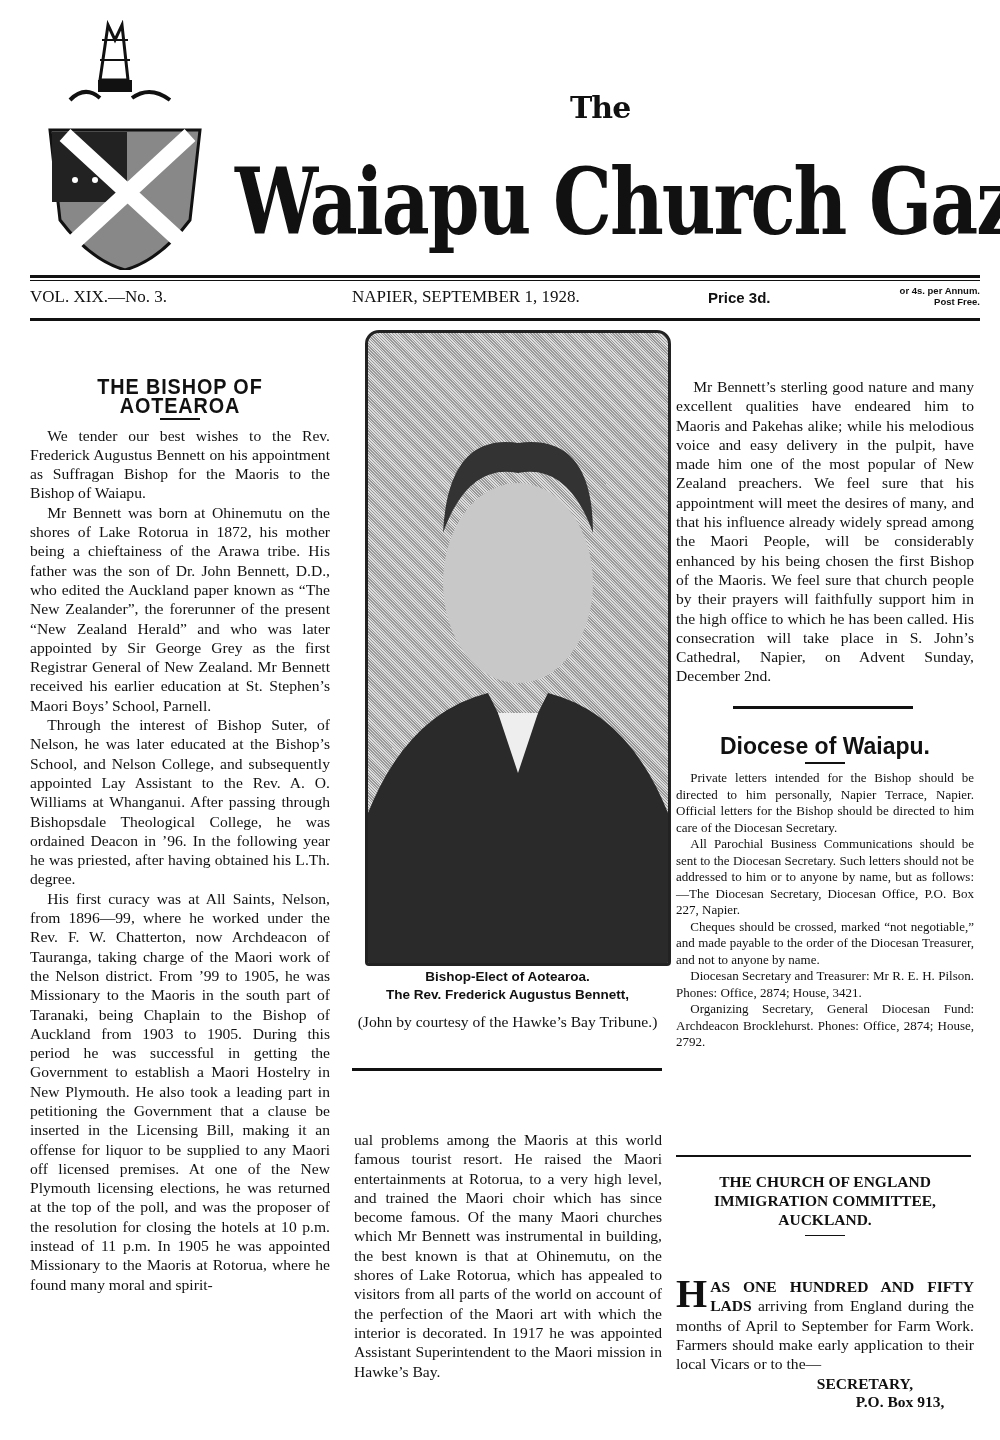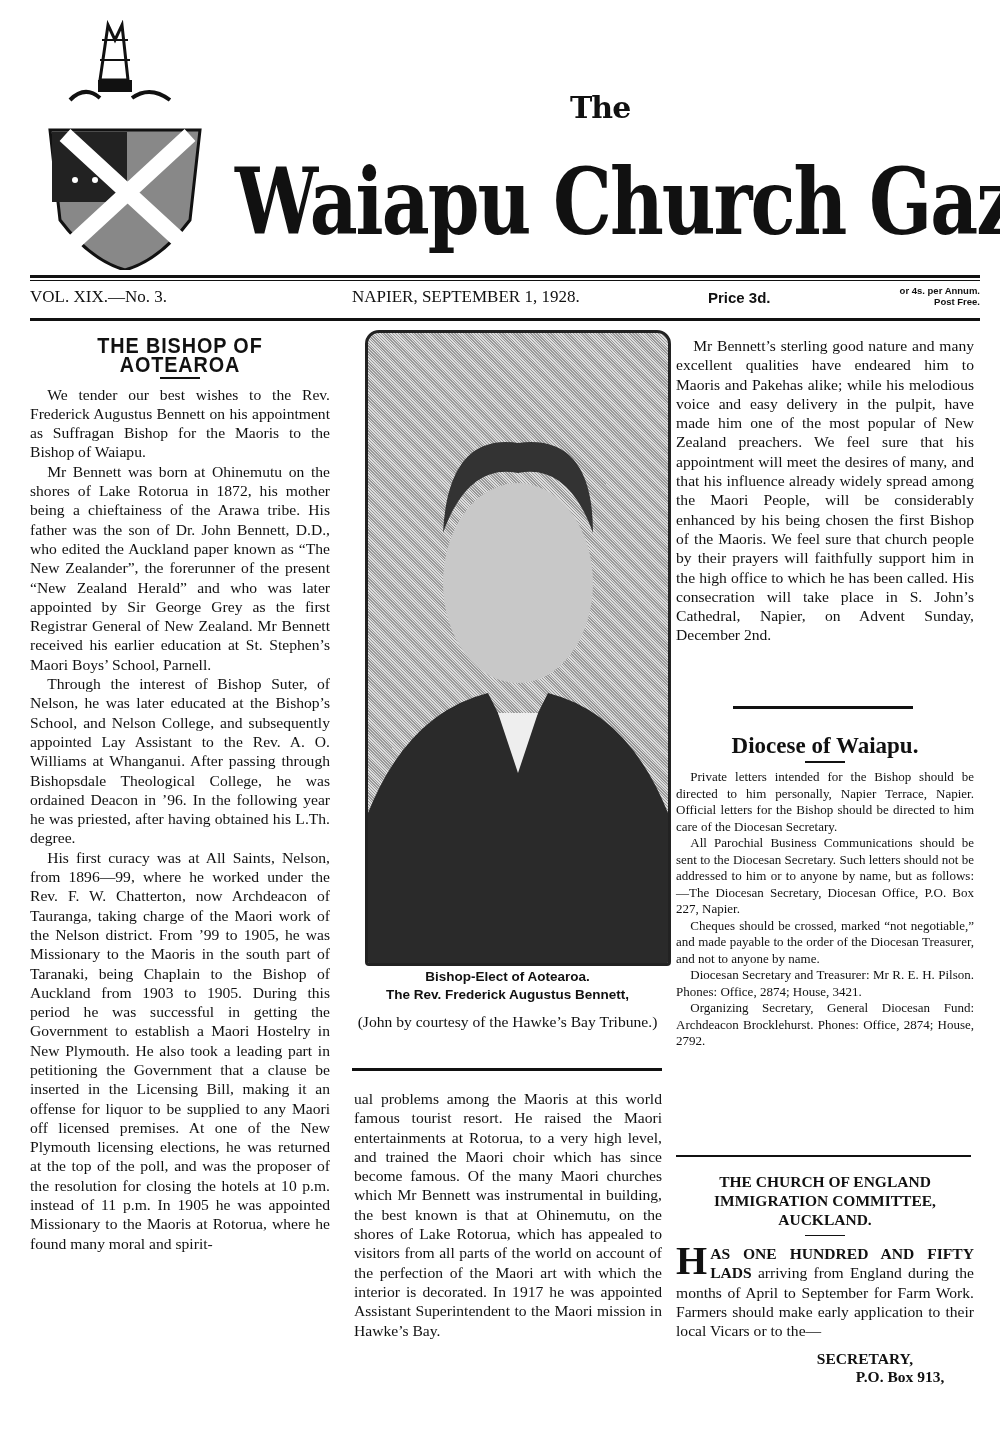--- a/index.html
+++ b/index.html
@@ -9,30 +9,30 @@
   .crest { left: 40px; top: 20px; width: 180px; height: 250px; }
   .the { left: 570px; top: 90px; font-family: "DejaVu Serif", serif; font-weight: bold; font-size: 30px; letter-spacing: -1px; }
   .title { left: 235px; top: 148px; font-family: "DejaVu Serif", serif; font-weight: bold; font-size: 74px; letter-spacing: -2px; transform: scaleY(1.25); transform-origin: left top; white-space: nowrap; }
   .rule { background: #111; height: 3px; }
   .rule.thin { height: 1px; }
   .dateline { top: 287px; left: 30px; width: 950px; height: 30px; font-size: 17px; }
   .dateline span { position: absolute; top: 0; white-space: nowrap; }
   .price { font-family: "Liberation Sans", sans-serif; font-weight: bold; font-size: 15px; }
   .annum { font-family: "Liberation Sans", sans-serif; font-weight: bold; font-size: 9.5px; line-height: 11px; text-align: right; }
   
-  .col { font-size: 15.6px; line-height: 19.3px; text-align: justify; }
+  .col { font-size: 15.6px; line-height: 19.3px; text-align: justify; margin-top: 41px; }
   .col p { margin: 0; text-indent: 1.1em; }
   .head1 { font-family: "Liberation Sans", sans-serif; font-weight: bold; font-size: 22px; letter-spacing: 1px; text-align: center; transform: scaleX(0.9); }
   .shortrule { height: 2px; background: #111; width: 40px; margin: 2px auto 6px; }
   .photo { left: 365px; top: 330px; width: 300px; height: 630px;
     background: repeating-linear-gradient(45deg, #9a9a9a 0 1px, #dcdcdc 1px 2px);
     border: 3px solid #222; border-radius: 14px 14px 4px 4px; overflow: hidden; }
   .caption { font-family: "Liberation Sans", sans-serif; font-weight: bold; font-size: 13.5px; text-align: center; line-height: 18px; }
   .credit { font-size: 15.6px; text-align: center; line-height: 19px; }
-  .head2 { font-family: Liberation Serif, serif; font-weight: bold; font-size: 23px; text-align: center; }
+  .head2 { font-family: Liberation Sans, sans-serif; font-weight: bold; font-size: 23px; text-align: center; }
   .dioc { font-size: 13px; line-height: 16.5px; text-align: justify; font-weight: normal; }
   .dioc p { margin: 0; text-indent: 1.1em; }
   .imm-h { text-align: center; font-weight: bold; font-size: 15.5px; line-height: 19px; }
   .drop { float: left; font-weight: bold; font-size: 40px; line-height: 34px; margin-right: 3px; }
 </style>
 </head>
 <body>
 
 <svg class="abs crest" viewBox="0 0 180 250">
   <polygon points="68,5 75,20 82,5 88,60 60,60" fill="#fff" stroke="#111" stroke-width="3"></polygon>
@@ -109,15 +109,15 @@
 <div class="abs rule thin" style="left:676px; top:1155px; width:295px; height:2px;"></div>
 
 <div class="abs" style="left:676px; top:1172px; width:298px;">
   <div class="imm-h">THE CHURCH OF ENGLAND</div>
   <div class="imm-h">IMMIGRATION COMMITTEE,</div>
   <div class="imm-h">AUCKLAND.</div>
   <div class="shortrule" style="height:1px; margin:6px auto 8px;"></div>
   <div class="col" style="line-height:19.3px;">
     <span class="drop">H</span><b>AS ONE HUNDRED AND FIFTY LADS</b><span> arriving from England during the months of April to September for Farm Work. Farmers should make early application to their local Vicars or to the—</span>
   </div>
-  <div style="text-align:center; font-weight:bold; font-size:15.5px; margin-top:10px; padding-left:80px;">SECRETARY,</div>
+  <div style="text-align:center; font-weight:bold; font-size:15.5px; margin-top:2px; padding-left:80px;">SECRETARY,</div>
   <div style="text-align:center; font-weight:bold; font-size:15.5px; padding-left:150px;">P.O. Box 913,</div>
 </div>
 
 </body></html>

